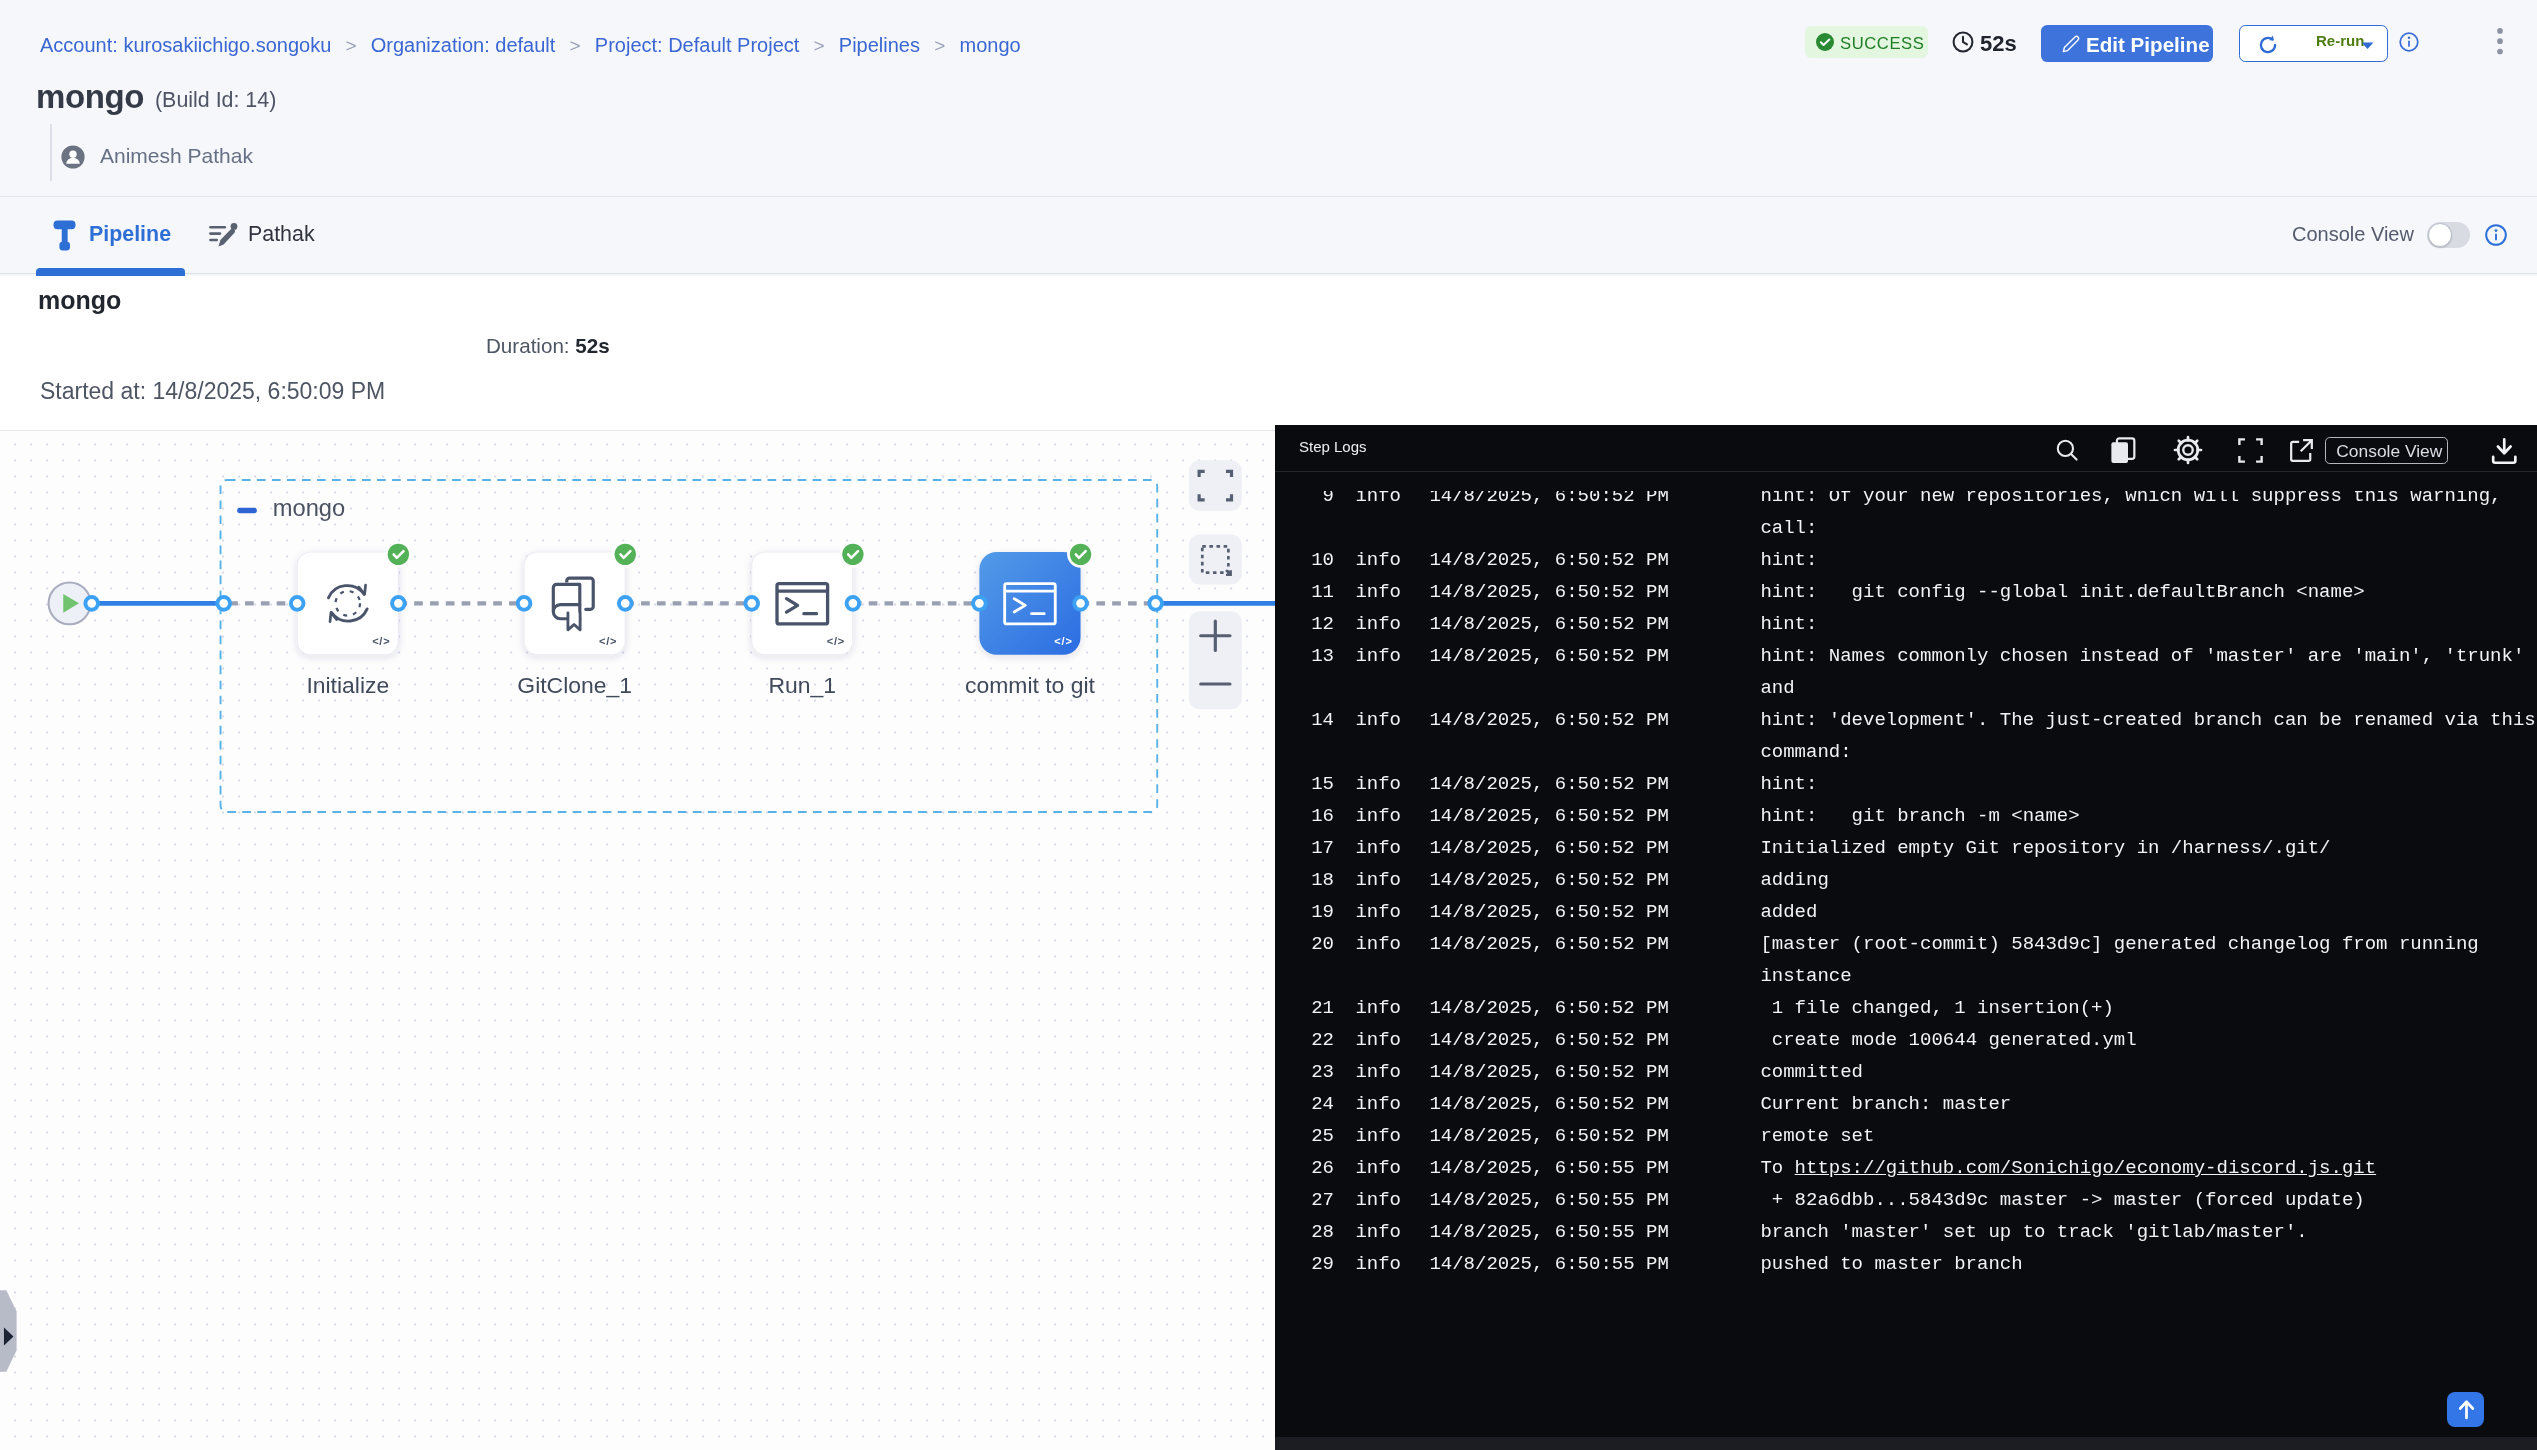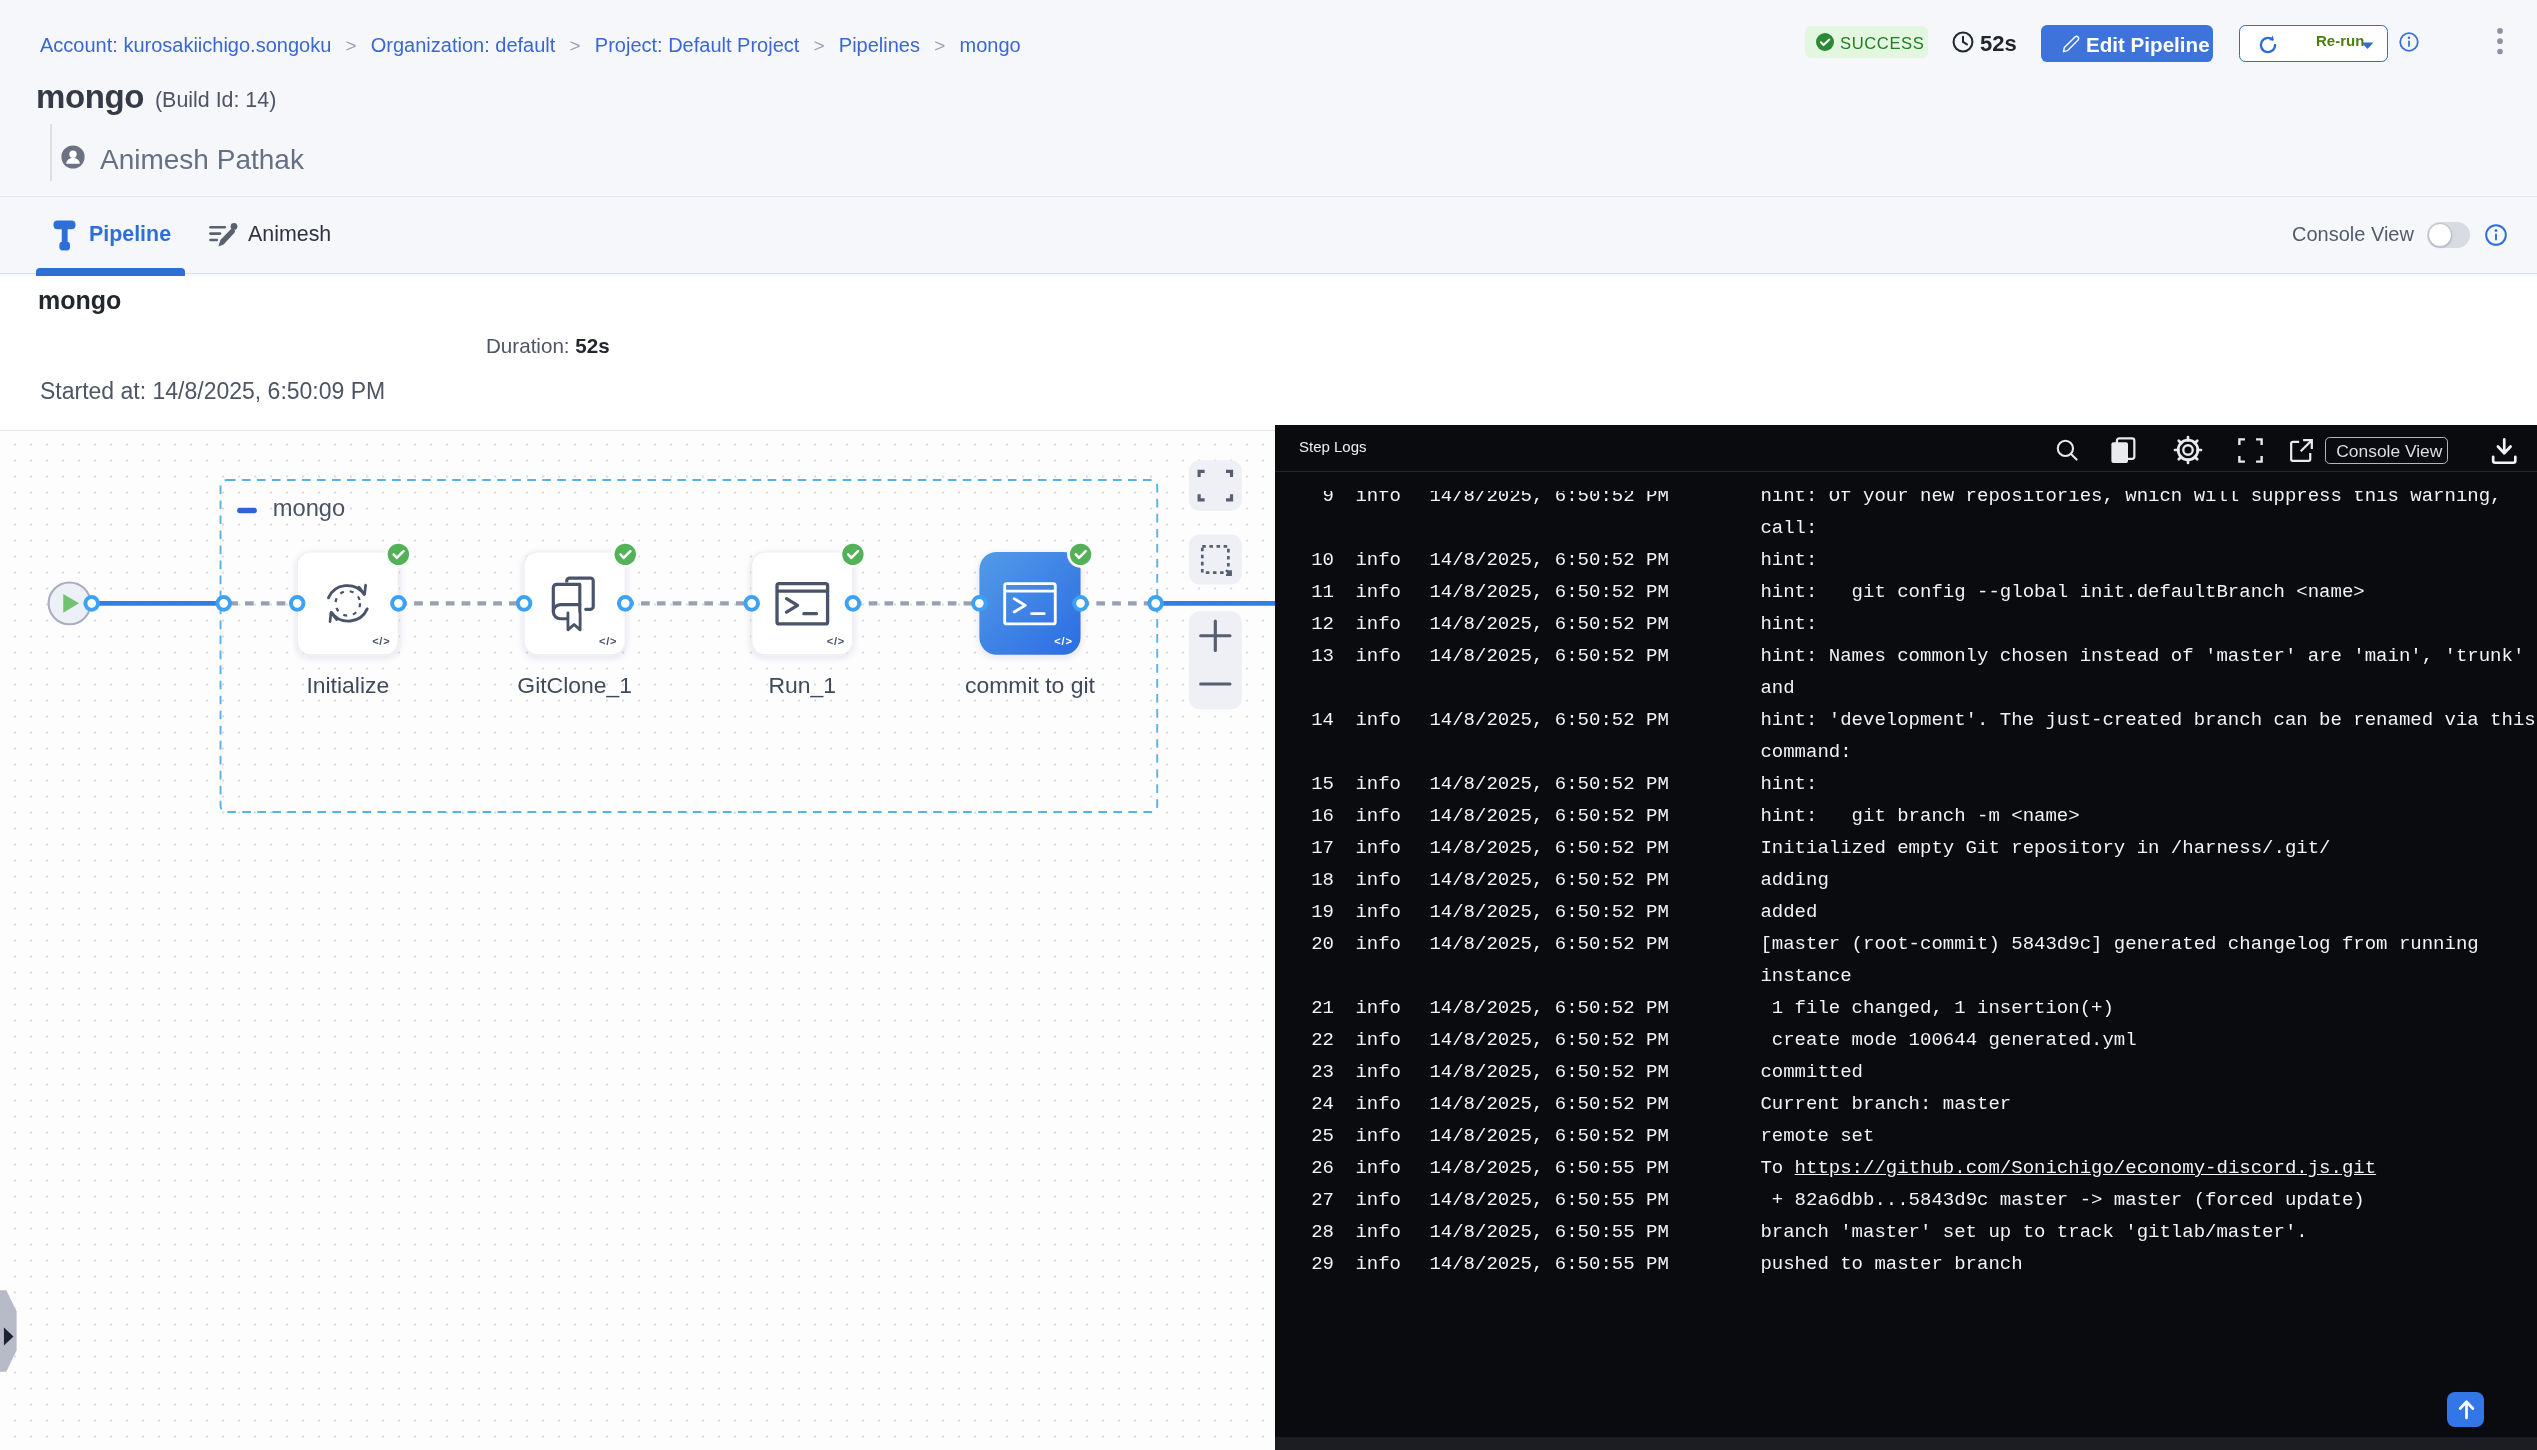--- a/index.html
+++ b/index.html
@@ -7,21 +7,21 @@
   body { font-family:"Liberation Sans", sans-serif; background:#f6f7fb; position:relative; }
   .abs { position:absolute; }
 
   
   #tophead { left:0; top:0; width:2538px; height:197px; background:#f6f7fb; border-bottom:1.6px solid #e3e6ee; }
   #crumbs { left:40px; top:34px; font-size:20px; color:#3a67d3; white-space:nowrap; }
   #crumbs .sep { color:#98a0b4; padding:0 14.2px; font-size:19px; }
   #title { left:36px; top:78px; font-size:33px; font-weight:bold; color:#353a47; letter-spacing:-0.4px; }
   #buildid { left:155px; top:88px; font-size:21.4px; color:#4e5464; }
   #vline { left:50px; top:124px; width:1.6px; height:57px; background:#dcdfe7; }
-  #creator { left:100px; top:144px; font-size:28px; color:#667084; }
+  #creator { left:100px; top:144px; font-size:21px; color:#667084; }
 
   
   #badge { left:1805px; top:26px; width:123px; height:32px; background:#e3f6df; border-radius:6.3px; }
   #badge span { position:absolute; left:35px; top:8px; font-size:16.6px; font-weight:normal; color:#1e7e25; letter-spacing:0.6px; }
   #dur52 { left:1980px; top:31px; font-size:22px; font-weight:bold; color:#20242c; }
   #editbtn { left:2041px; top:24.5px; width:172px; height:37px; background:#3d73da; border-radius:6.3px; }
   #editbtn span { position:absolute; left:45px; top:8px; white-space:nowrap; font-size:20.6px; font-weight:600; color:#fff; }
   #rerunbtn { left:2239px; top:24.5px; width:149px; height:37px; background:#fff; border:1.6px solid #2e6bd3; border-radius:6.3px; }
   #rerunbtn span { position:absolute; left:48px; top:6.3px; white-space:nowrap; font-size:15px; font-weight:bold; color:#4d7c0f;margin-left:28px; }
 
@@ -131,21 +131,21 @@
   <span id="tab1">Pipeline</span>
   <svg style="position:absolute;left:208px;top:22px" width="32" height="32" viewBox="0 0 40 40">
     <g stroke="#5a6170" stroke-width="3.2" stroke-linecap="round">
       <line x1="3" y1="9" x2="21" y2="9"></line>
       <line x1="3" y1="17" x2="15" y2="17"></line>
       <line x1="3" y1="25" x2="11" y2="25"></line>
     </g>
     <path d="M13 33 l2.5-8 L28.5 11.5 a3.2 3.2 0 0 1 4.6 4.4 L19.5 30.5 z" fill="#5a6170"></path>
     <circle cx="32.5" cy="8" r="4.2" fill="#5a6170"></circle>
   </svg>
-  <span id="tab2">Animesh</span>
+  <span id="tab2">Pathak</span>
   <span id="cvlabel">Console View</span>
   <div id="tabline"></div>
 </div>
 <div class="abs" id="toggle">
     <div class="knob"></div>
   </div>
 <svg class="abs" style="left:2485px;top:224px" width="22" height="22" viewBox="0 0 28 28">
   <circle cx="14" cy="14" r="12.5" fill="none" stroke="#2b6fd8" stroke-width="2.5"></circle>
   <circle cx="14" cy="8.4" r="1.8" fill="#2b6fd8"></circle>
   <rect x="12.8" y="12" width="2.4" height="9" rx="1.2" fill="#2b6fd8"></rect>

